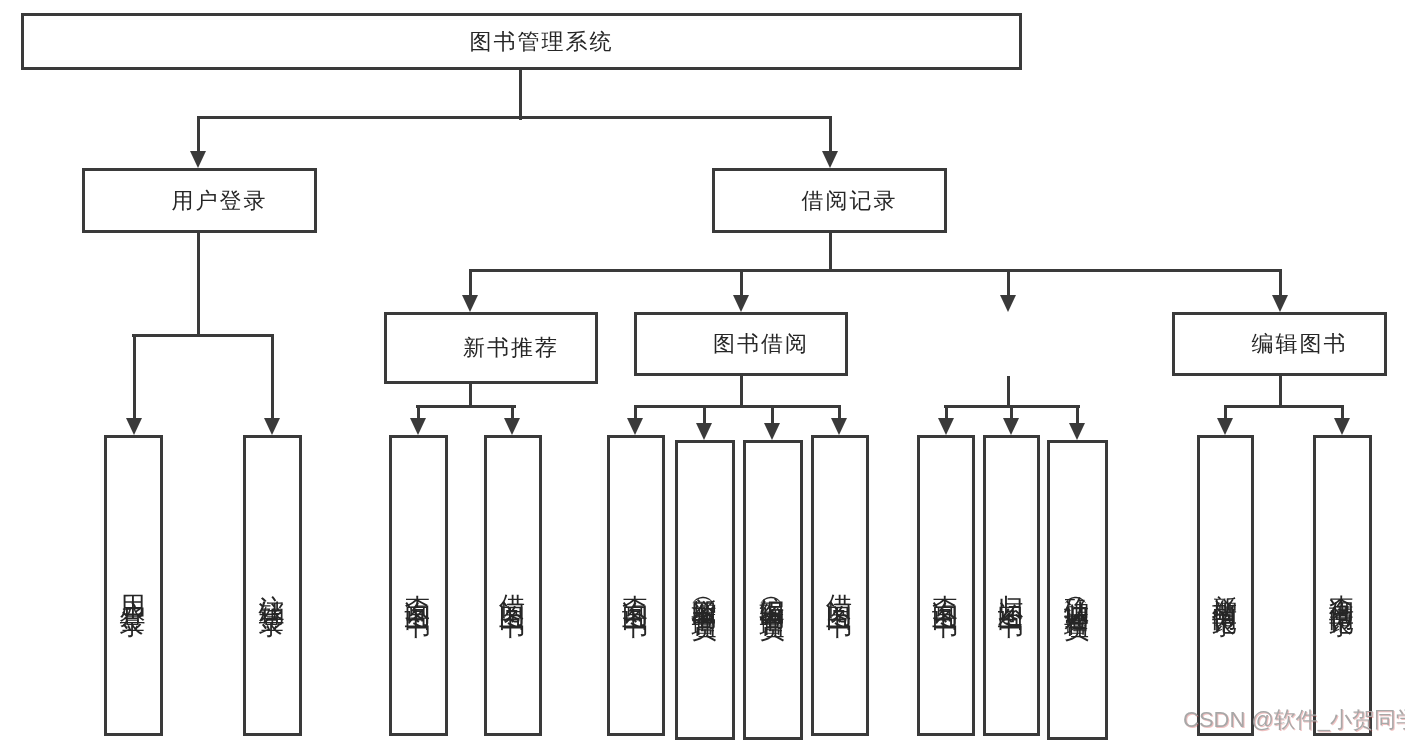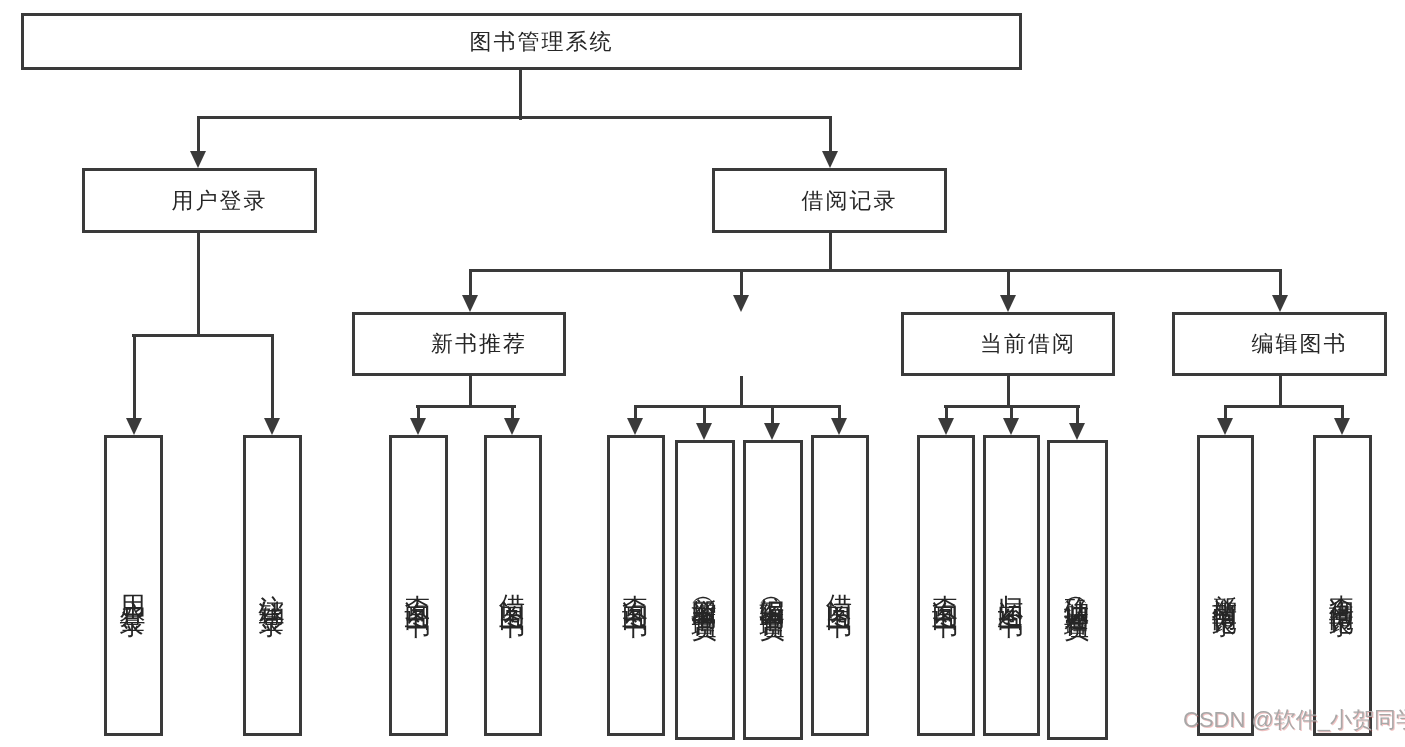--- a/index.html
+++ b/index.html
@@ -108,22 +108,22 @@
   <div class="line" style="left:1224px;top:407px;width:3px;height:13px;"></div>
   <div class="arrow" style="left:1217px;top:418px;"></div>
   <div class="line" style="left:1341px;top:407px;width:3px;height:13px;"></div>
   <div class="arrow" style="left:1334px;top:418px;"></div>
 
   <div class="node h-node" style="left:21px;top:13px;width:1001px;height:57px;">图书管理系统</div>
 
   <div class="node h-node" style="left:82px;top:168px;width:235px;height:65px;">用户登录</div>
   <div class="node h-node" style="left:712px;top:168px;width:235px;height:65px;">借阅记录</div>
 
-  <div class="node h-node" style="left:352px;top:312px;width:214px;height:64px;">新书推荐</div>
-  <div class="node h-node" style="left:901px;top:312px;width:214px;height:64px;">当前借阅</div>
+  <div class="node h-node" style="left:384px;top:312px;width:214px;height:72px;">新书推荐</div>
+  <div class="node h-node" style="left:634px;top:312px;width:214px;height:64px;">图书借阅</div>
   <div class="node h-node" style="left:1172px;top:312px;width:215px;height:64px;">编辑图书</div>
 
   <div class="node v-node v4" style="left:104px;top:435px;width:59px;height:301px;">用户登录</div>
   <div class="node v-node v4" style="left:243px;top:435px;width:59px;height:301px;">注销登录</div>
 
   <div class="node v-node v4" style="left:389px;top:435px;width:59px;height:301px;">查询图书</div>
   <div class="node v-node v4" style="left:484px;top:435px;width:58px;height:301px;">借阅图书</div>
 
   <div class="node v-node v4" style="left:607px;top:435px;width:58px;height:301px;">查询图书</div>
   <div class="node v-node v10" style="left:675px;top:440px;width:60px;height:300px;">新增图书（管理员）</div>

